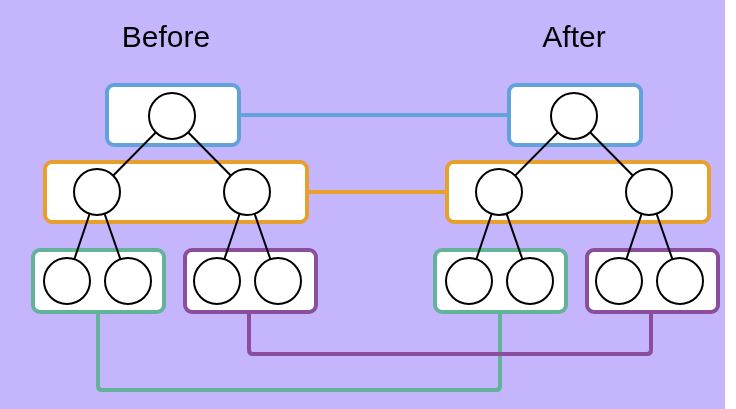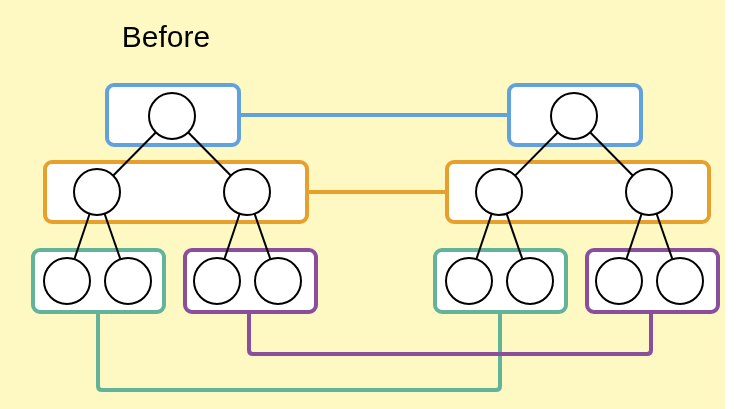--- a/index.html
+++ b/index.html
@@ -1,20 +1,20 @@
 <!DOCTYPE html>
 <html><head>
 <meta charset="utf-8">
 <style>
   html, body { margin: 0; padding: 0; background: #ffffff; }
   .canvas {
     position: relative;
     width: 725px;
     height: 409px;
-    background: #fef9c3;
+    background: #c4b5fd;
     font-family: "Liberation Sans", sans-serif;
     overflow: hidden;
   }
   .tree-title {
     position: absolute;
     top: 20px;
     transform: translateX(-50%);
     font-size: 30px;
     line-height: 34px;
     color: #000000;
@@ -66,13 +66,14 @@
         <circle cx="574" cy="116" r="23" fill="#ffffff" stroke="#000000" stroke-width="2"></circle>
         <circle cx="499" cy="192" r="23" fill="#ffffff" stroke="#000000" stroke-width="2"></circle>
         <circle cx="649" cy="192" r="23" fill="#ffffff" stroke="#000000" stroke-width="2"></circle>
         <circle cx="469" cy="281" r="23" fill="#ffffff" stroke="#000000" stroke-width="2"></circle>
         <circle cx="530" cy="281" r="23" fill="#ffffff" stroke="#000000" stroke-width="2"></circle>
         <circle cx="619" cy="281" r="23" fill="#ffffff" stroke="#000000" stroke-width="2"></circle>
         <circle cx="680" cy="281" r="23" fill="#ffffff" stroke="#000000" stroke-width="2"></circle>
       </g>
     </svg>
   <div class="tree-title" id="before-title">Before</div>
+  <div class="tree-title" id="after-title">After</div>
 </div>
 
 </body></html>

